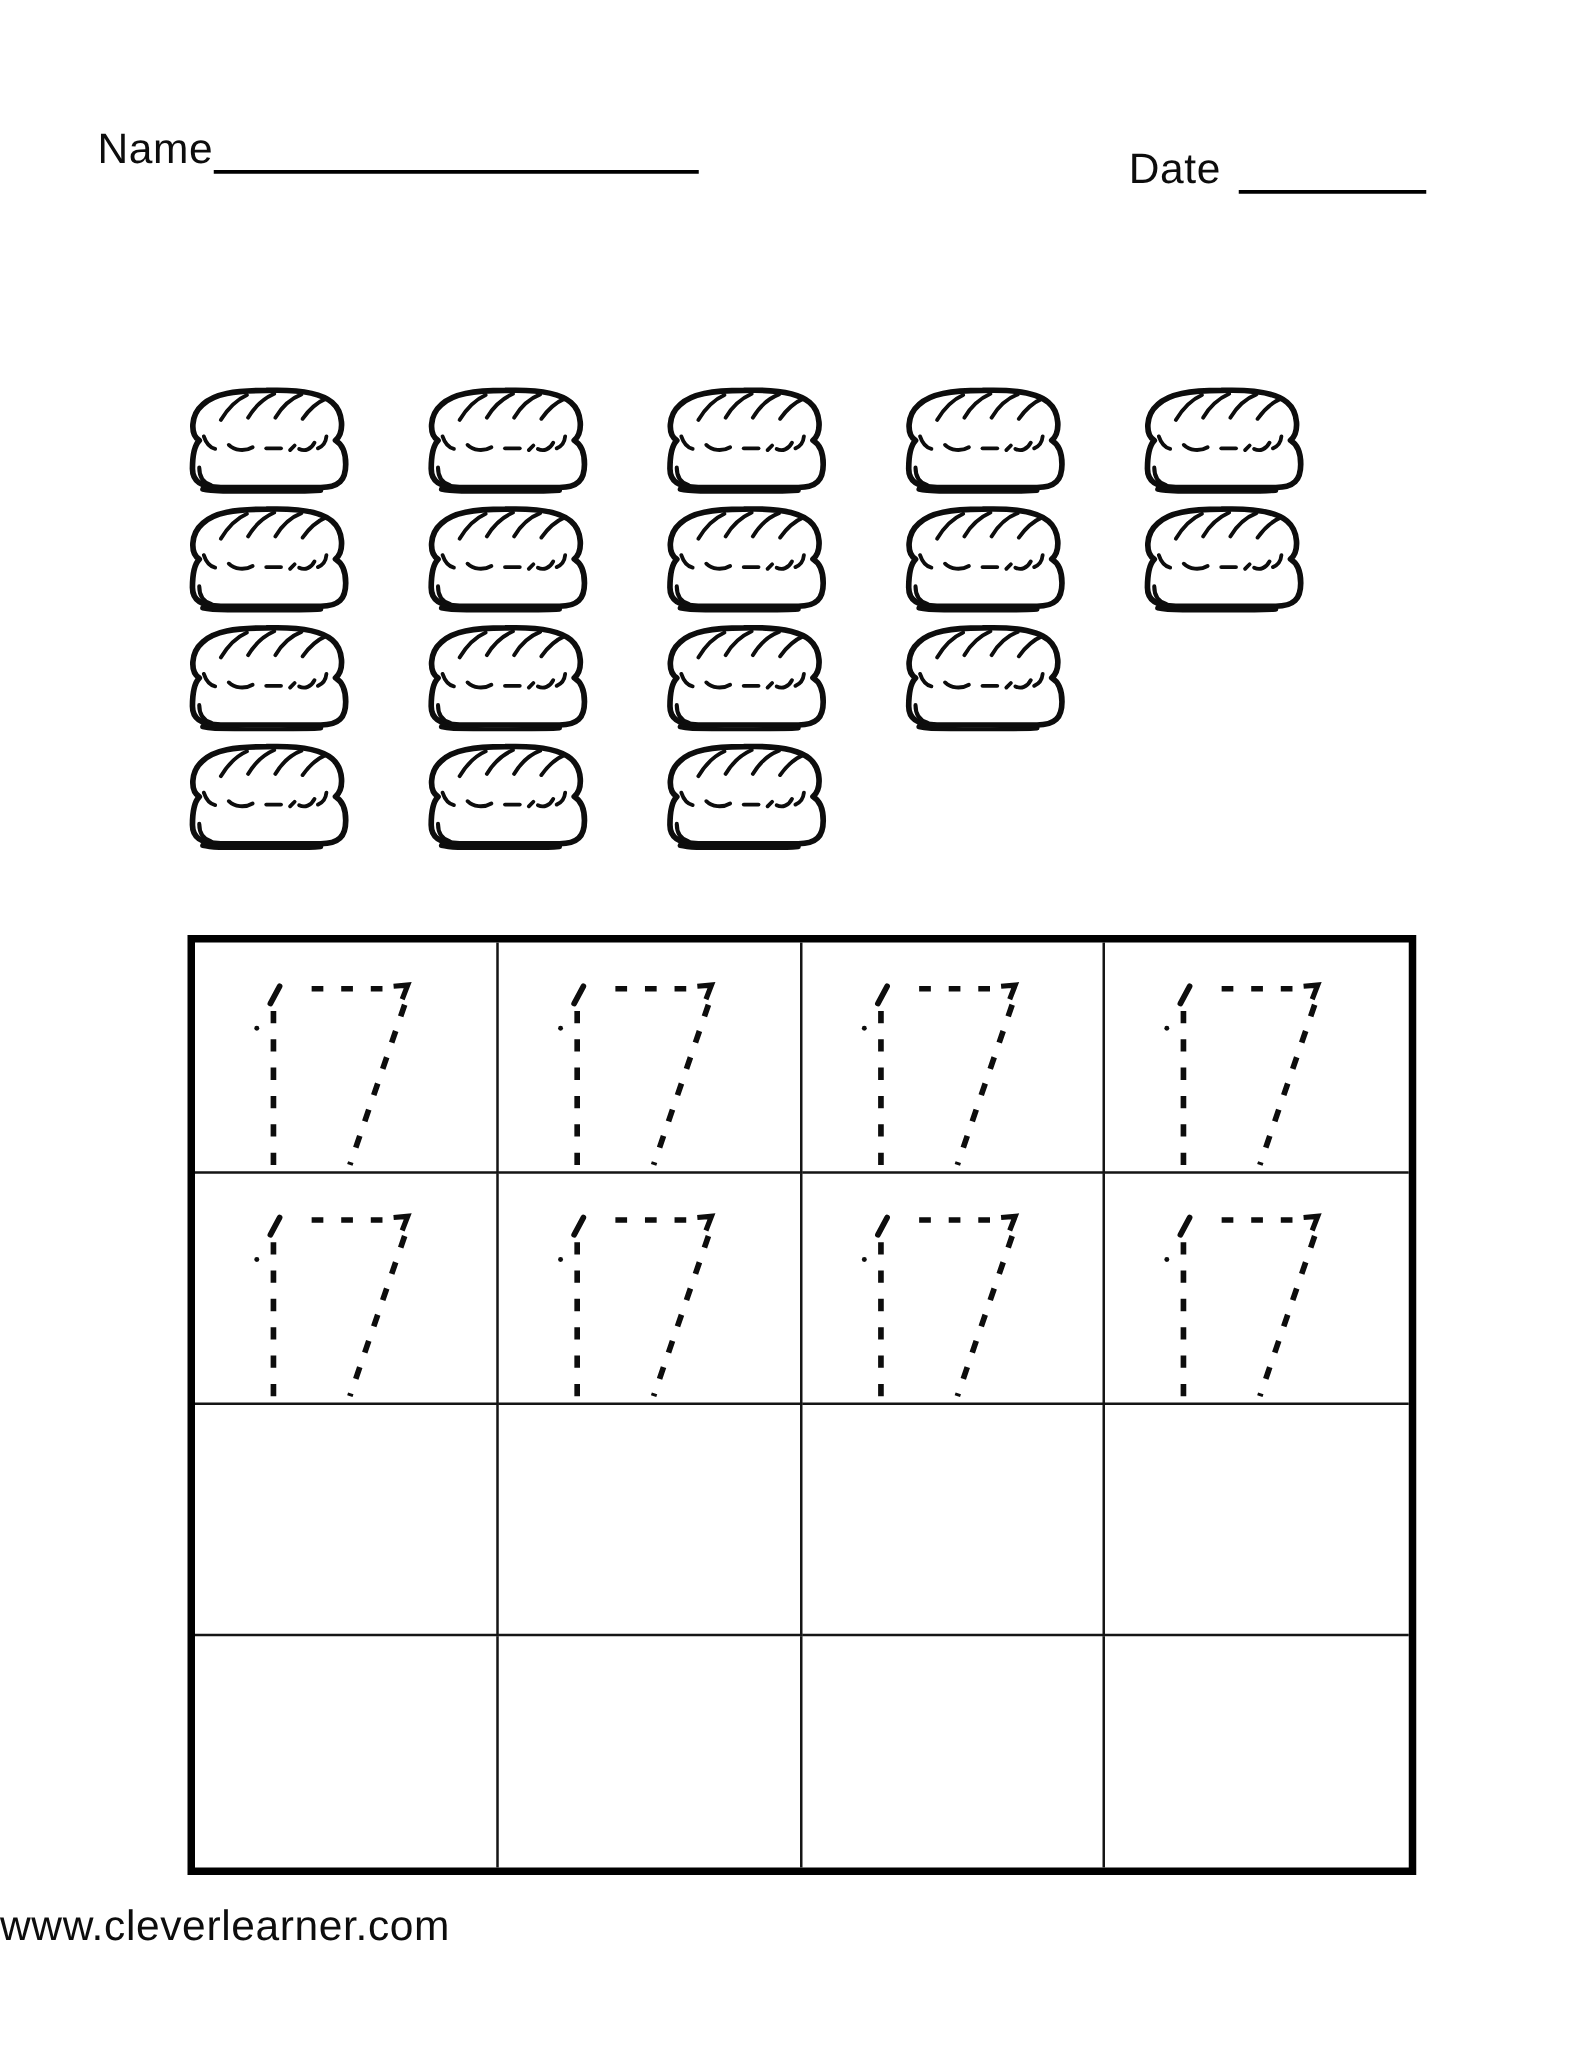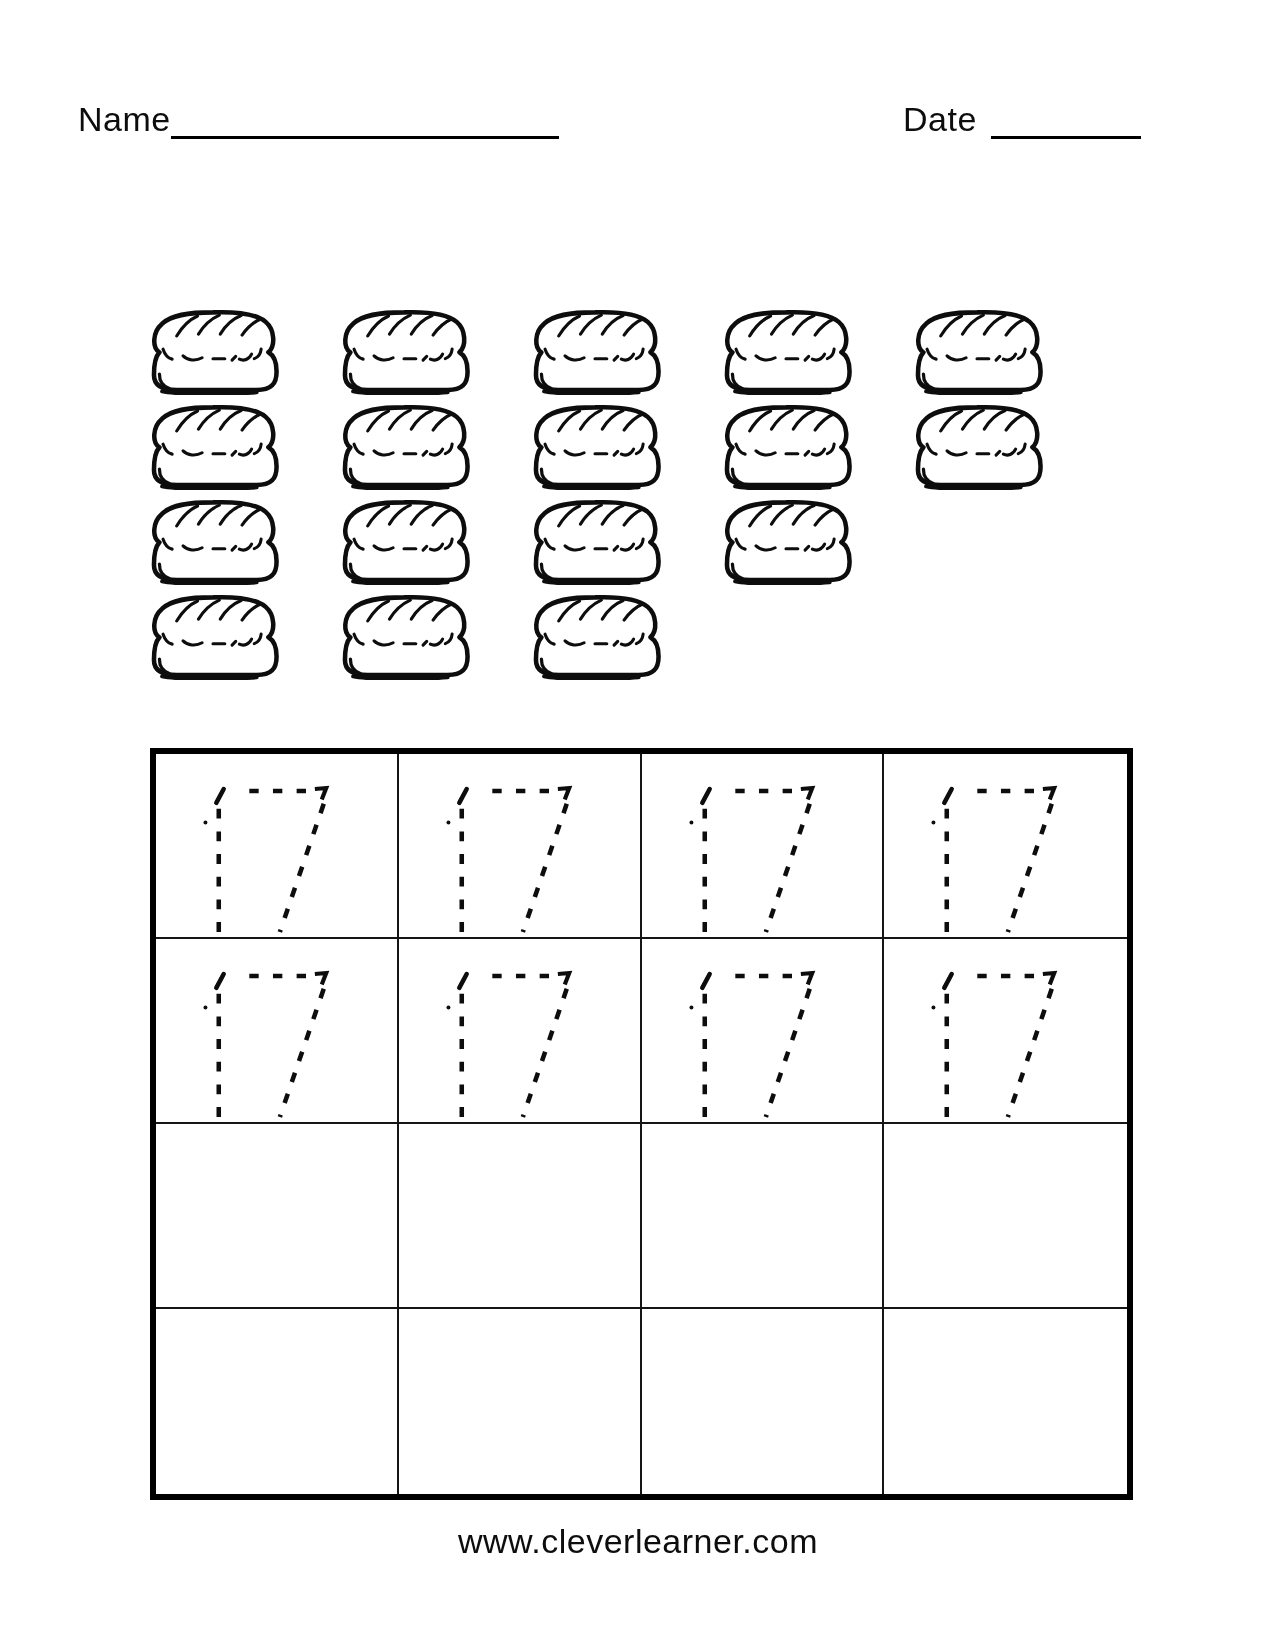--- a/index.html
+++ b/index.html
@@ -13,21 +13,21 @@
     overflow:hidden;
   }
   .field {
     position:absolute;
     display:flex;
     align-items:flex-end;
     font-size:34px;
     letter-spacing:0.5px;
   }
   .field-name { left:78px; top:100px; }
-  .field-date { left:903px; top:100px; }
+  .field-date { left:903px; top:116px; }
   .blank-line {
     display:inline-block;
     border-bottom:3px solid #000;
     height:38px;
   }
   .name-line { width:388px; }
   .date-line { width:150px; margin-left:14px; }
 
   .title {
     position:absolute;
@@ -66,21 +66,20 @@
     padding:30px 0 0 46px;
   }
   .cell:nth-child(4n) { border-right:none; }
   .cell:nth-child(n+13) { border-bottom:none; }
   .glyph { width:138px; height:153px; display:block; }
 
   .footer {
     position:absolute;
     left:0; top:1522px;
     width:100%;
-    text-align:center;
     font-size:34px;
     letter-spacing:0.5px;
   }
 </style>
 </head>
 <body>
 
 <div class="page">
 
   <div class="field field-name">

